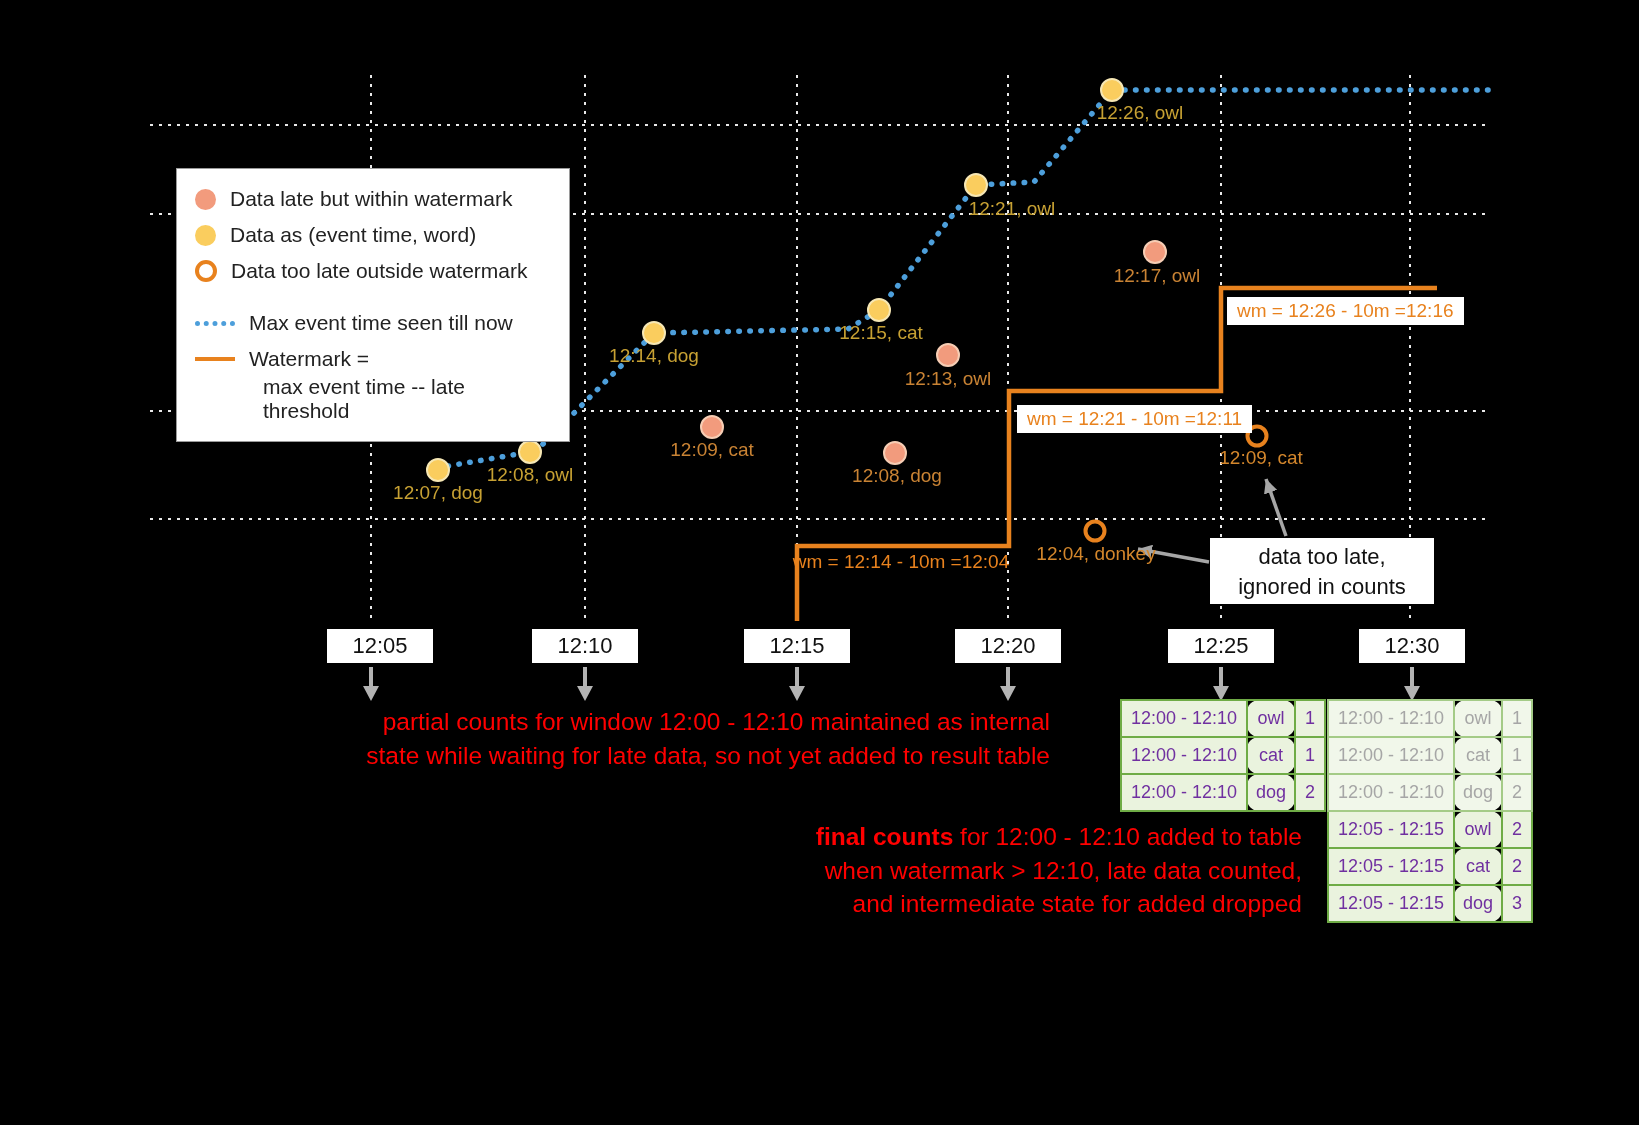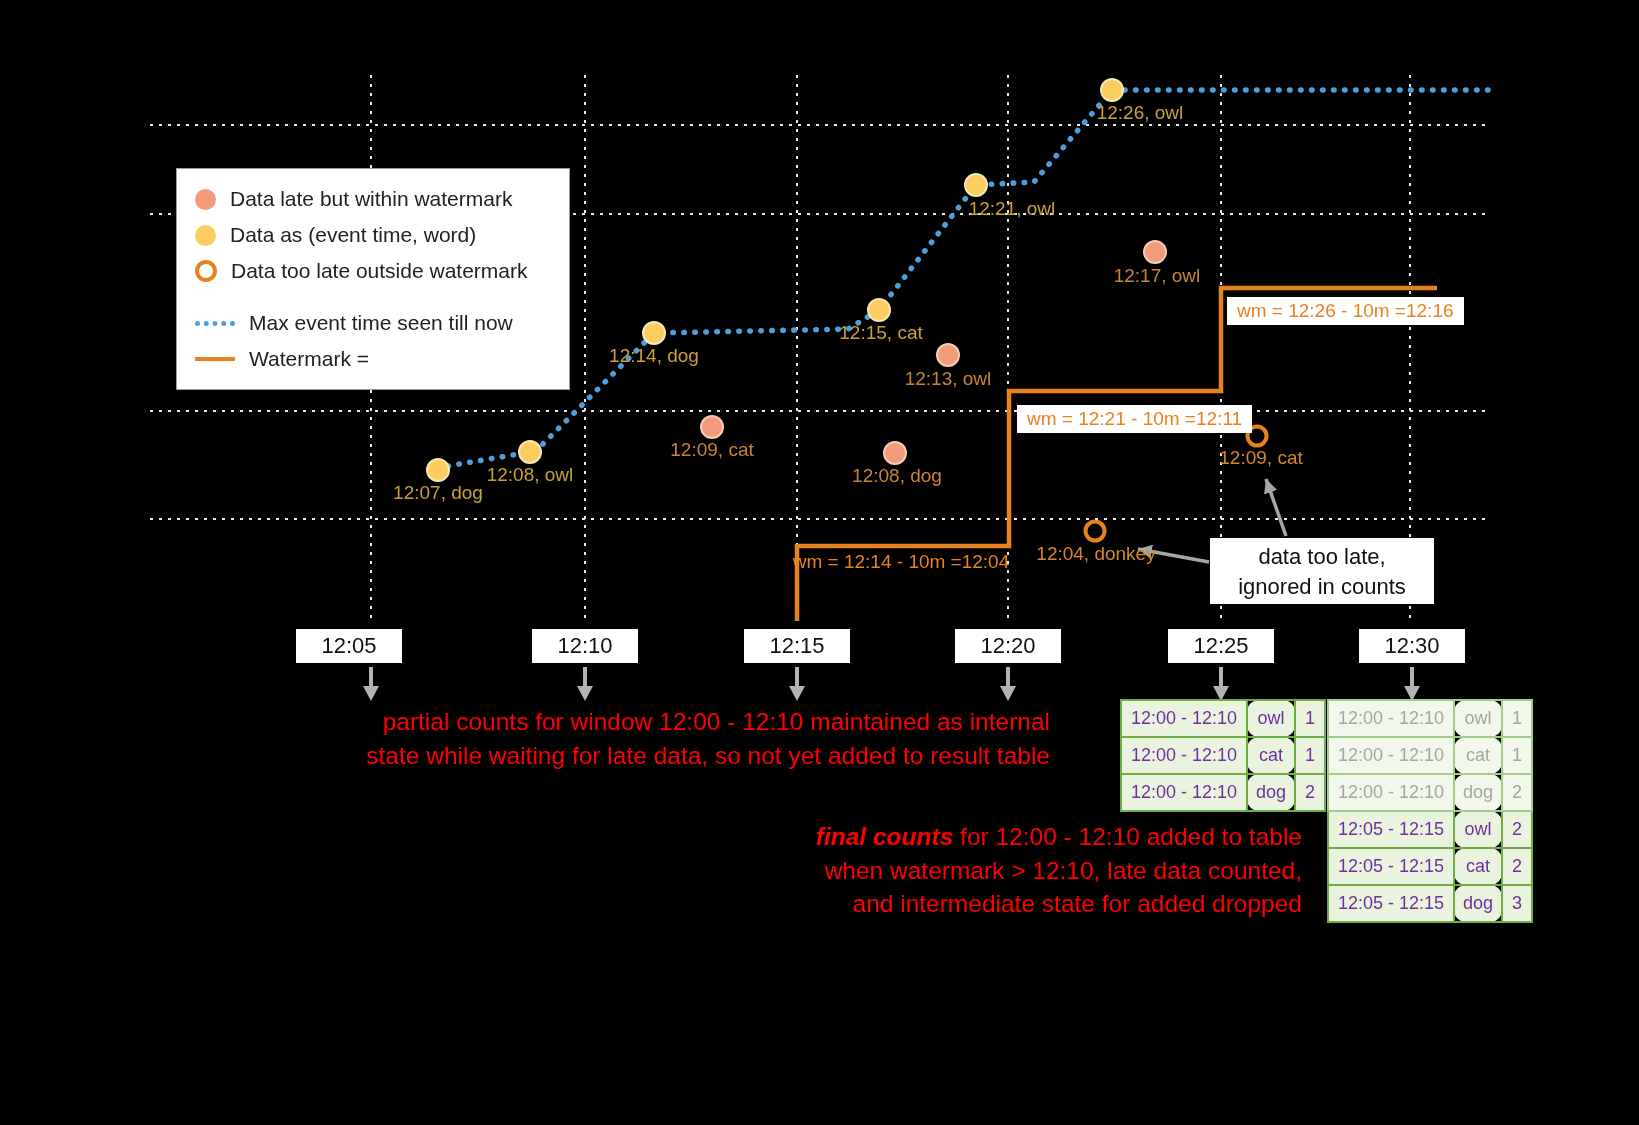--- a/index.html
+++ b/index.html
@@ -36,21 +36,21 @@
   .sw-dot{border-radius:50%;flex:0 0 auto;}
   .sw-on{width:21px;height:21px;background:#FACD5E;}
   .sw-late{width:21px;height:21px;background:#F29B7D;}
   .sw-toolate{width:14px;height:14px;background:#fff;border:4px solid #E8821E;}
   .sw-line{width:40px;height:0;flex:0 0 auto;}
   .sw-dotted{border-top:5px dotted #4D9FDB;}
   .sw-solid{border-top:4px solid #E8821E;}
   .lindent{padding-left:86px;margin-top:-8px;}
   
   .red{position:absolute;color:#FF0000;font-size:24.5px;text-align:right;line-height:33.5px;}
-  .red .em{font-style:italic;font-weight:bold;margin-top:12px;}
+  .red .em{font-weight:bold;margin-top:12px;}
   
   .toolate-box{position:absolute;left:1210px;top:538px;width:224px;height:66px;background:#fff;
                color:#111;font-size:22px;text-align:center;line-height:30px;padding-top:4px;
                box-sizing:border-box;}
   
   .rtable{position:absolute;border-collapse:collapse;font-size:18px;}
   .rtable td{border:2.5px solid #6FAC46;background:#EAF3DE;color:#7030A0;
              padding:7px 6px;white-space:nowrap;text-align:center;}
   .rtable td.win{min-width:112px;}
   .rtable td.word{min-width:34px;border-radius:12px;}
@@ -125,21 +125,21 @@
   <div class="plabel llate" style="left:1157px;top:265px">12:17, owl</div>
   <div class="dot toolate" style="left:1095px;top:531px"></div>
   <div class="plabel ltoolate" style="left:1096px;top:543px">12:04, donkey</div>
   <div class="dot toolate" style="left:1257px;top:436px"></div>
   <div class="plabel ltoolate" style="left:1261px;top:447px">12:09, cat</div>
 
   <div class="wm ctr" style="left:901px;top:551px">wm = 12:14 - 10m =12:04</div>
   <div class="wm boxed" style="left:1017px;top:405px">wm = 12:21 - 10m =12:11</div>
   <div class="wm boxed" style="left:1227px;top:297px">wm = 12:26 - 10m =12:16</div>
 
-  <div class="tick" style="left:349px">12:05</div>
+  <div class="tick" style="left:380px">12:05</div>
   <div class="tick" style="left:585px">12:10</div>
   <div class="tick" style="left:797px">12:15</div>
   <div class="tick" style="left:1008px">12:20</div>
   <div class="tick" style="left:1221px">12:25</div>
   <div class="tick" style="left:1412px">12:30</div>
 
   <div class="legend">
     <div class="lrow">
       <span class="sw-dot sw-late"></span>
       <span>Data late but within watermark</span>
@@ -153,20 +153,23 @@
       <span>Data too late outside watermark</span>
     </div>
     <div class="lrow lgap">
       <span class="sw-line sw-dotted"></span>
       <span>Max event time seen till now</span>
     </div>
     <div class="lrow">
       <span class="sw-line sw-solid"></span>
       <span>Watermark =</span>
     </div>
+    <div class="lrow lindent">
+      <span>max event time -- late threshold</span>
+    </div>
   </div>
 
   <div class="toolate-box">
     <div>data too late,</div>
     <div>ignored in counts</div>
   </div>
 
   <div class="red" style="left:330px;top:705px;width:720px">
     <div>partial counts for window 12:00 - 12:10 maintained as internal</div>
     <div>state while waiting for late data, so not yet added  to result table</div>

